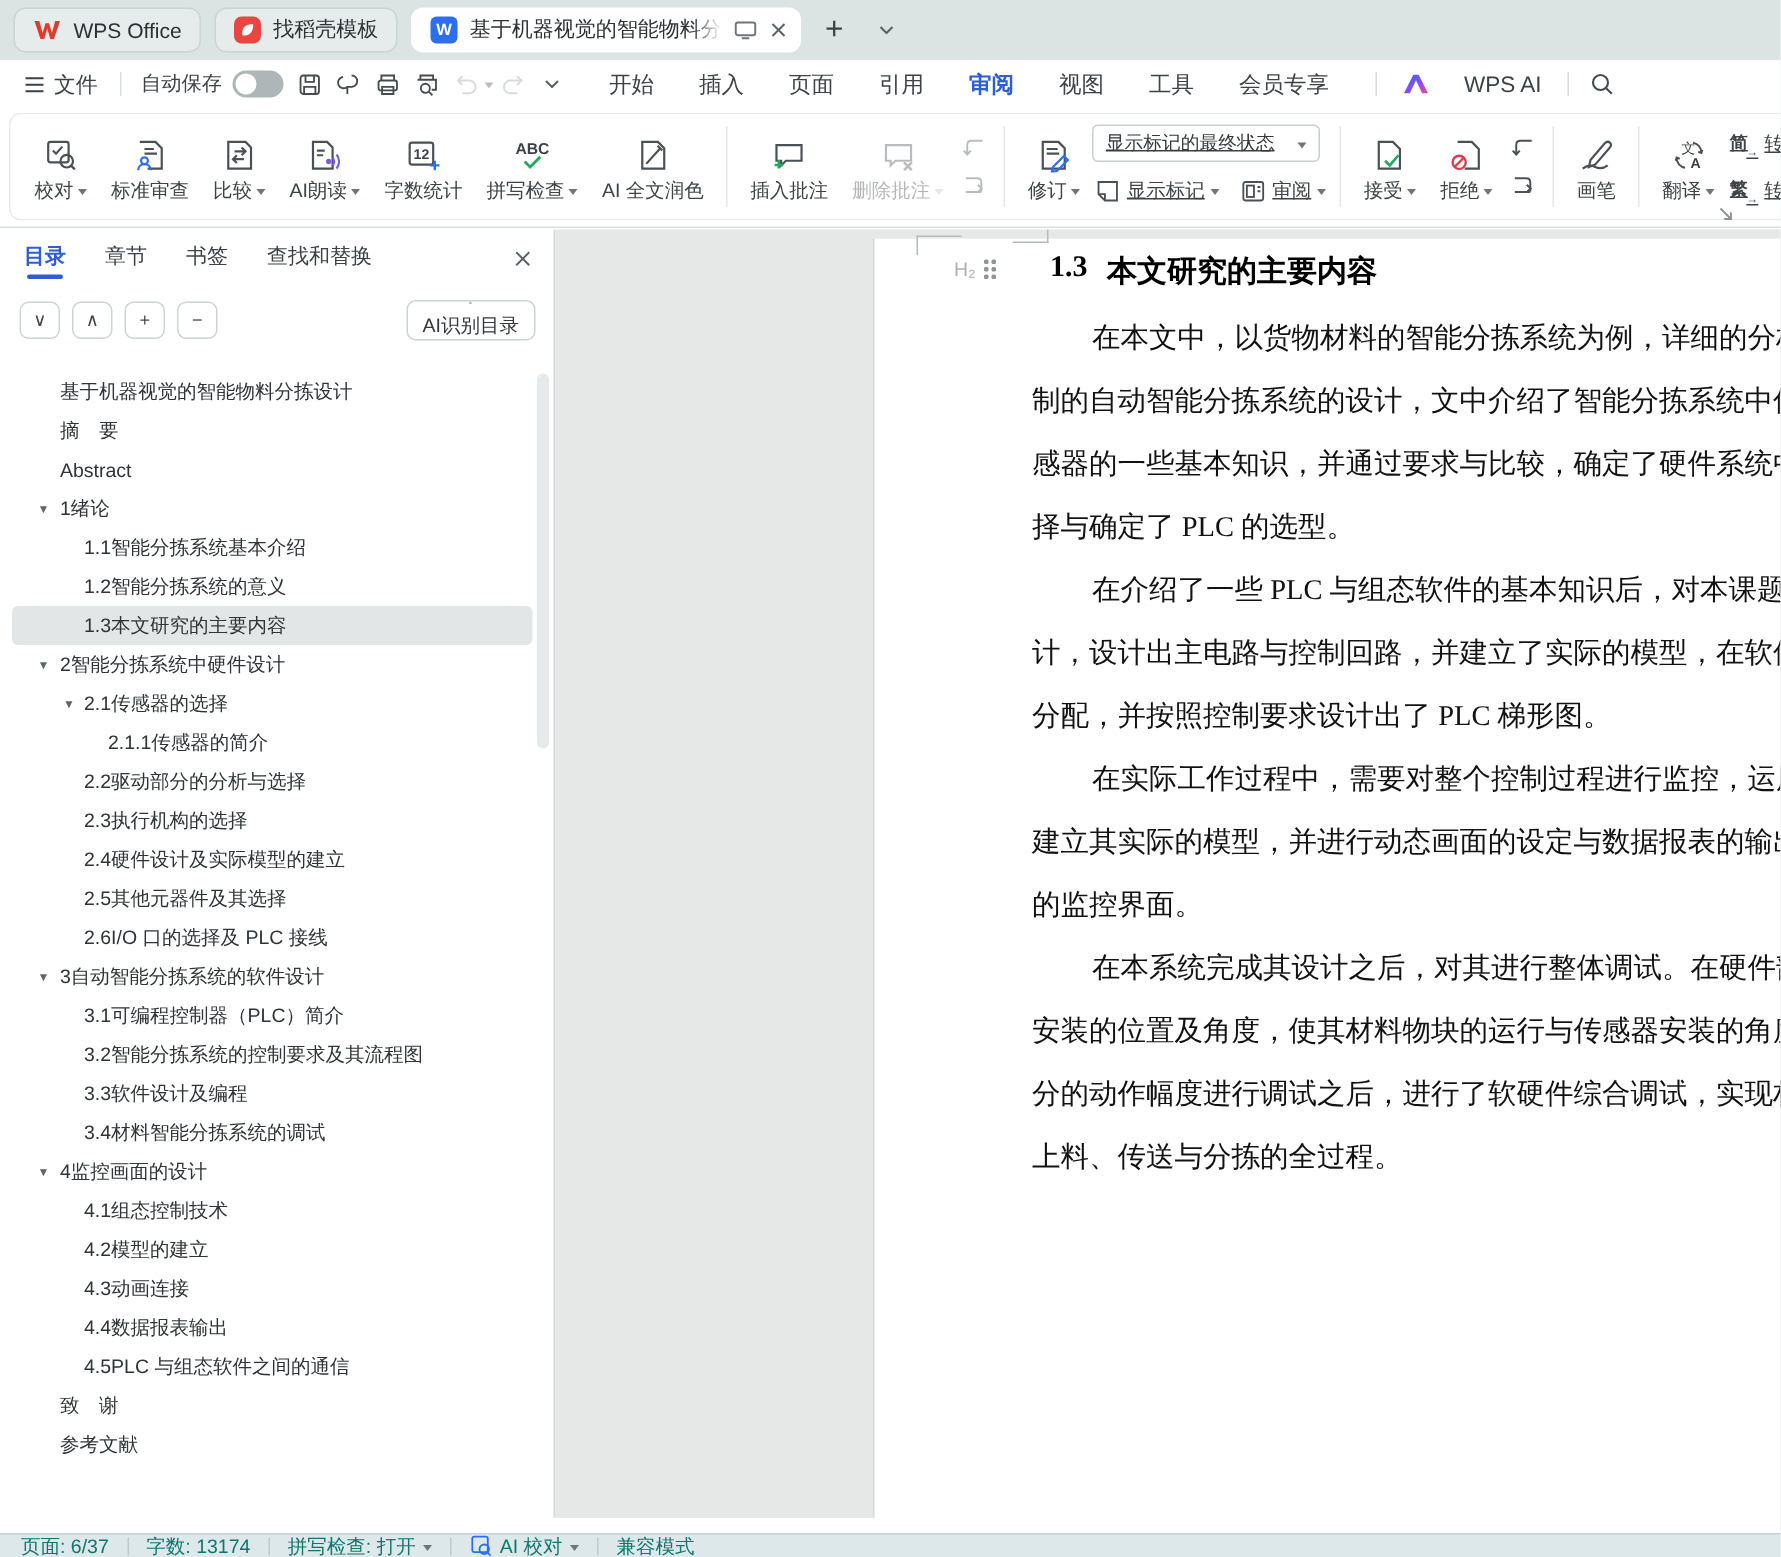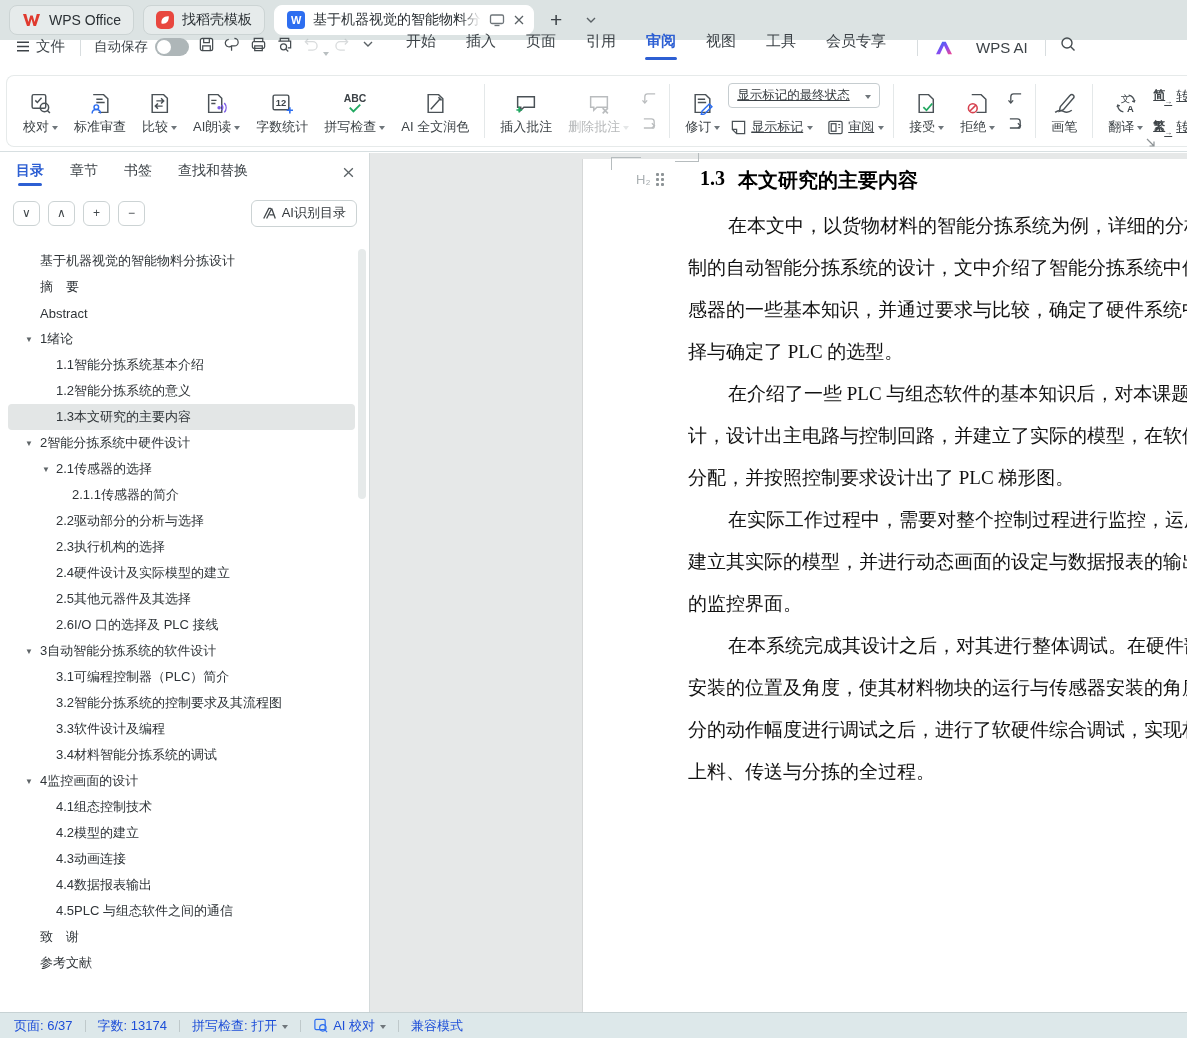--- a/index.html
+++ b/index.html
@@ -13,21 +13,21 @@
   .tab.active { background:#fff; border:1px solid #fff; padding-right:8px; }
   .doc-label { max-width:168px; overflow:hidden; white-space:nowrap; display:inline-block;
                -webkit-mask-image:linear-gradient(90deg,#000 88%,transparent); mask-image:linear-gradient(90deg,#000 88%,transparent); }
   .w-ico { width:18px; height:18px; border-radius:4px; background:#2d6ef0; color:#fff; font-weight:bold; font-size:11px; display:flex; align-items:center; justify-content:center; }
   .docer-ico { width:18px; height:18px; border-radius:5px; background:#e8473f; display:flex; align-items:center; justify-content:center; }
   .tbtn { width:26px; height:26px; display:flex; align-items:center; justify-content:center; border-radius:6px; color:#3c4247; }
   .newtab { font-size:21px; font-weight:400; }
   .ticon { display:flex; align-items:center; }
 
   
-  .menubar { height:32px; background:#fff; display:flex; align-items:flex-end; padding:16px 10px; font-size:14.5px; color:#3c4247; }
+  .menubar { height:32px; background:#fff; display:flex; align-items:center; padding:16px 10px; font-size:14.5px; color:#3c4247; }
   .vdiv { width:1px; height:16px; background:#d8dddf; margin:0 9px; flex:none; }
   .mb-file { display:flex; align-items:center; gap:6px; padding:0 6px; font-size:14.5px; }
   .autosave { display:flex; align-items:center; gap:7px; font-size:13.5px; padding:0 4px; }
   .toggle { width:34px; height:18px; border-radius:9px; background:#aeb6b8; position:relative; display:inline-block; }
   .toggle .knob { position:absolute; left:2px; top:2px; width:14px; height:14px; border-radius:50%; background:#fff; }
   .qbtn { width:26px; height:24px; display:flex; align-items:center; justify-content:center; border-radius:5px; }
   .qbtn.dis { opacity:.38; }
   .menus { display:flex; align-items:center; margin-left:10px; }
   .menu-item { padding:5px 15px; font-size:15px; position:relative; cursor:default; }
   .menu-item.active { color:#2d5fd3; font-weight:bold; }
@@ -60,21 +60,21 @@
 
   
   .sidebar { width:370px; background:#fff; border-right:1px solid #d4dadb; position:relative; flex:none; overflow:hidden; }
   .sb-tabs { display:flex; align-items:center; height:38px; padding:4px 14px 0 16px; gap:26px; font-size:14px; color:#3c4247;text-align:center; }
   .sb-tab { position:relative; padding-bottom:6px; }
   .sb-tab.active { color:#2d5fd3; font-weight:bold; }
   .sb-tab.active::after { content:""; position:absolute; left:2px; right:2px; bottom:0; height:3px; border-radius:2px; background:#2d5fd3; }
   .sb-close { margin-left:auto; display:flex; align-items:center; padding-bottom:4px; }
   .sb-tools { display:flex; align-items:center; height:44px; padding:0 12px 0 13px; gap:8px; }
   .sq { width:27px; height:25px; border:1px solid #ccd3d4; border-radius:6px; background:#fff; display:flex; align-items:center; justify-content:center; font-size:12px; color:#41474b; }
-  .ai-toc-btn { margin-left:auto; height:27px; border:1px solid #ccd3d4; border-radius:6px; display:flex; align-items:center; gap:5px; padding:0 10px; font-size:13px; color:#33383c; background:#fff; }
+  .ai-toc-btn { margin-left:auto; height:27px; border:1px solid #ccd3d4; border-radius:6px; display:flex; align-items:center; gap:5px; padding:0 10px; font-size:13px; color:#33383c; background:#fff;flex-direction:column; }
   .toc-list { position:absolute; top:95px; left:0; right:14px; }
   .toc-row { height:26px; display:flex; align-items:center; position:relative; font-size:13px; color:#2f3438; margin:0 0 0 8px; border-radius:4px; }
   .toc-row .t { white-space:nowrap; }
   .toc-row.lv0 { padding-left:32px; }
   .toc-row.lv1 { padding-left:48px; }
   .toc-row.lv2 { padding-left:64px; }
   .toc-row .caret { position:absolute; font-size:8px; color:#5f6568; }
   .toc-row.lv0 .caret { left:17px; }
   .toc-row.lv1 .caret { left:34px; }
   .toc-row.sel { background:#e3e6e6; }
@@ -88,21 +88,21 @@
   .h2mark { position:absolute; left:53px; top:13px; display:flex; align-items:center; gap:6px; }
   .h2mark .h2t { font-size:13px; color:#aab0b3; }
   .dotgrid { display:grid; grid-template-columns:repeat(2,3px); grid-auto-rows:3px; gap:2px; }
   .dotgrid i { background:#8d9396; border-radius:1px; }
   .doc-h { position:absolute; left:117px; top:8px; display:flex; gap:13px; font-family:"Liberation Serif","DejaVu Serif",serif; font-size:20px; font-weight:bold; color:#000; }
   .doc-body { position:absolute; left:105px; top:46px; font-family:"Liberation Serif","DejaVu Serif",serif; font-size:19px; color:#121212; }
   .doc-line { height:42px; line-height:42px; white-space:nowrap; }
   .doc-line.ind { padding-left:40px; }
 
   
-  .statusbar { position:absolute; left:0; right:0; bottom:0; height:26px; background:#dde8ea; border-top:1px solid #c7d2d4; display:flex; align-items:center; padding:0 14px; font-size:13px; color:#1d4ed8; gap:12px; }
+  .statusbar { position:absolute; left:0; right:0; bottom:0; height:16px; background:#dde8ea; border-top:1px solid #c7d2d4; display:flex; align-items:center; padding:0 14px; font-size:13px; color:#0f766e; gap:12px; }
   .st-item { display:flex; align-items:center; gap:5px; }
   .sdiv { width:1px; height:12px; background:#bfc9cb; }
 
   svg { display:block; }
 </style>
 </head>
 <body>
 
 <div class="tabbar">
   <div class="tab pill">

